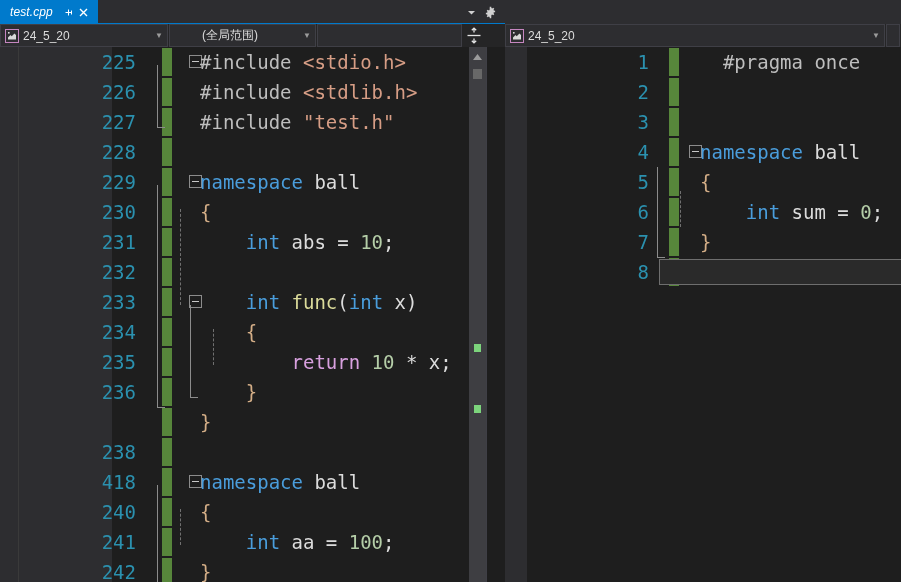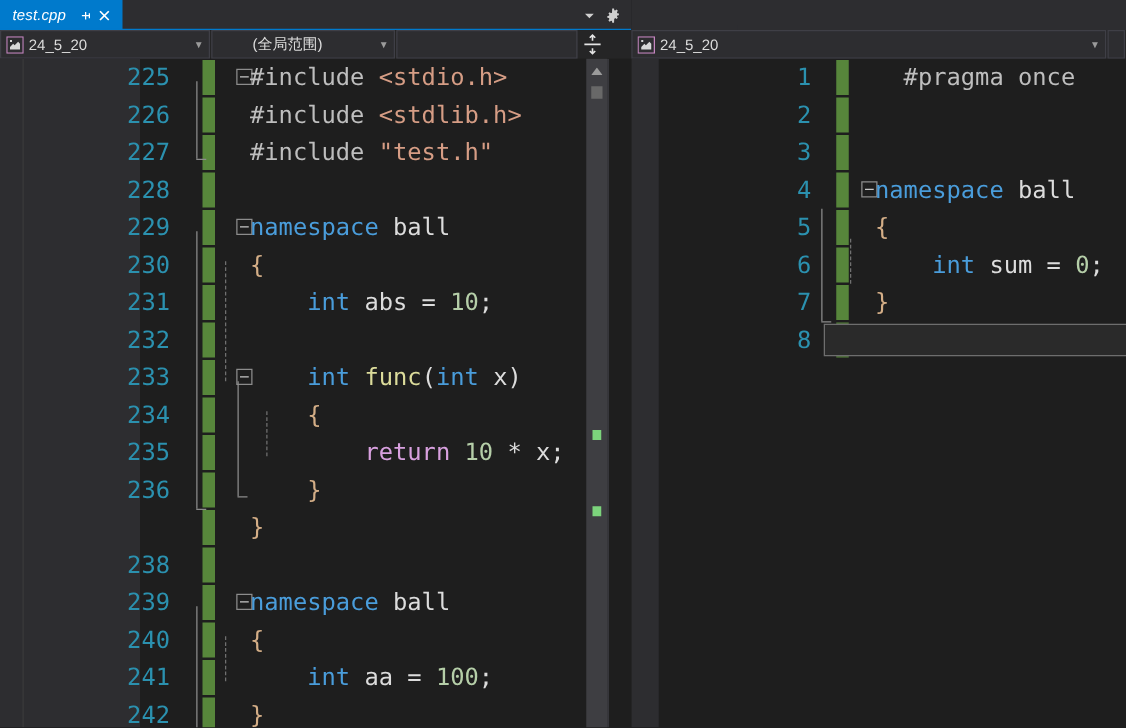--- a/index.html
+++ b/index.html
@@ -348,21 +348,21 @@
           <div class="row" style="height: 30px;"><div class="lineno" style="left: 20px; width: 72px;">229</div><div class="changebar" style="left: 118px;"></div><div class="collapse" style="left: 145px; top: 8px;"></div><div class="codetext" style="left: 156px;"><span class="t-kw">namespace</span><span class="t-plain"> ball</span></div></div>
           <div class="row" style="height: 30px;"><div class="lineno" style="left: 20px; width: 72px;">230</div><div class="changebar" style="left: 118px;"></div><div class="codetext" style="left: 156px;"><span class="t-brace">{</span></div></div>
           <div class="row" style="height: 30px;"><div class="lineno" style="left: 20px; width: 72px;">231</div><div class="changebar" style="left: 118px;"></div><div class="codetext" style="left: 156px;"><span class="t-plain">    </span><span class="t-kw">int</span><span class="t-plain"> abs = </span><span class="t-num">10</span><span class="t-plain">;</span></div></div>
           <div class="row" style="height: 30px;"><div class="lineno" style="left: 20px; width: 72px;">232</div><div class="changebar" style="left: 118px;"></div><div class="codetext" style="left: 156px;"></div></div>
           <div class="row" style="height: 30px;"><div class="lineno" style="left: 20px; width: 72px;">233</div><div class="changebar" style="left: 118px;"></div><div class="collapse" style="left: 145px; top: 8px;"></div><div class="codetext" style="left: 156px;"><span class="t-plain">    </span><span class="t-kw">int</span><span class="t-plain"> </span><span class="t-fn">func</span><span class="t-plain">(</span><span class="t-kw">int</span><span class="t-plain"> x)</span></div></div>
           <div class="row" style="height: 30px;"><div class="lineno" style="left: 20px; width: 72px;">234</div><div class="changebar" style="left: 118px;"></div><div class="codetext" style="left: 156px;"><span class="t-plain">    </span><span class="t-brace">{</span></div></div>
           <div class="row" style="height: 30px;"><div class="lineno" style="left: 20px; width: 72px;">235</div><div class="changebar" style="left: 118px;"></div><div class="codetext" style="left: 156px;"><span class="t-plain">        </span><span class="t-ctl">return</span><span class="t-plain"> </span><span class="t-num">10</span><span class="t-plain"> * x;</span></div></div>
           <div class="row" style="height: 30px;"><div class="lineno" style="left: 20px; width: 72px;">236</div><div class="changebar" style="left: 118px;"></div><div class="codetext" style="left: 156px;"><span class="t-plain">    </span><span class="t-brace">}</span></div></div>
           <div class="row" style="height: 30px;"><div class="changebar" style="left: 118px;"></div><div class="codetext" style="left: 156px;"><span class="t-brace">}</span></div></div>
           <div class="row" style="height: 30px;"><div class="lineno" style="left: 20px; width: 72px;">238</div><div class="changebar" style="left: 118px;"></div><div class="codetext" style="left: 156px;"></div></div>
-          <div class="row" style="height: 30px;"><div class="lineno" style="left: 20px; width: 72px;">239</div><div class="changebar" style="left: 118px;"></div><div class="collapse" style="left: 145px; top: 8px;"></div><div class="codetext" style="left: 156px;"><span class="t-kw">namespace</span><span class="t-plain"> ball</span></div></div>
+          <div class="row" style="height: 30px;"><div class="lineno" style="left: 20px; width: 72px;">418</div><div class="changebar" style="left: 118px;"></div><div class="collapse" style="left: 145px; top: 8px;"></div><div class="codetext" style="left: 156px;"><span class="t-kw">namespace</span><span class="t-plain"> ball</span></div></div>
           <div class="row" style="height: 30px;"><div class="lineno" style="left: 20px; width: 72px;">240</div><div class="changebar" style="left: 118px;"></div><div class="codetext" style="left: 156px;"><span class="t-brace">{</span></div></div>
           <div class="row" style="height: 30px;"><div class="lineno" style="left: 20px; width: 72px;">241</div><div class="changebar" style="left: 118px;"></div><div class="codetext" style="left: 156px;"><span class="t-plain">    </span><span class="t-kw">int</span><span class="t-plain"> aa = </span><span class="t-num">100</span><span class="t-plain">;</span></div></div>
           <div class="row" style="height: 30px;"><div class="lineno" style="left: 20px; width: 72px;">242</div><div class="changebar" style="left: 118px;"></div><div class="codetext" style="left: 156px;"><span class="t-brace">}</span></div></div>
         </div>
 
       <div class="outline-v" style="left:157px; top:18px;  height:62px;"></div>
       <div class="outline-foot" style="left:157px; top:80px; width:8px;"></div>
       <div class="outline-v" style="left:157px; top:138px; height:222px;"></div>
       <div class="outline-foot" style="left:157px; top:360px; width:8px;"></div>
       <div class="outline-v" style="left:157px; top:438px; height:122px;"></div>

